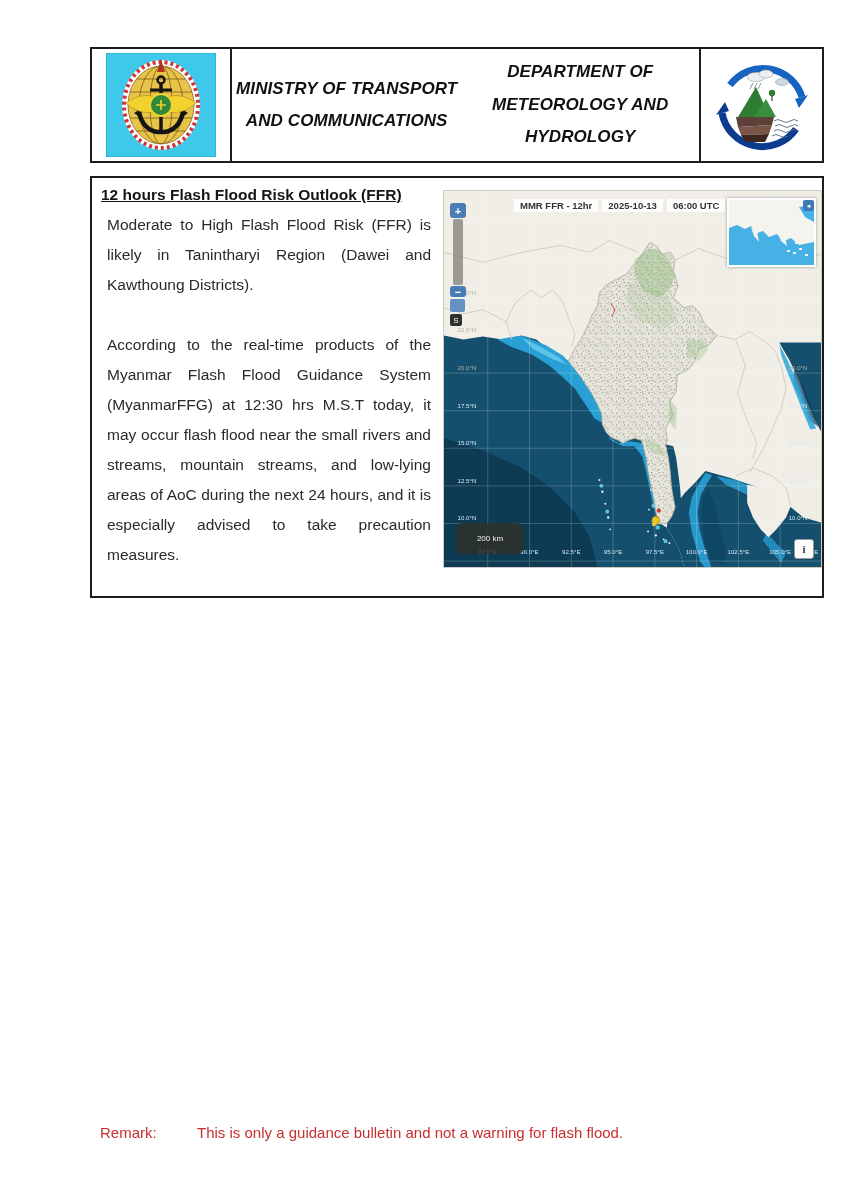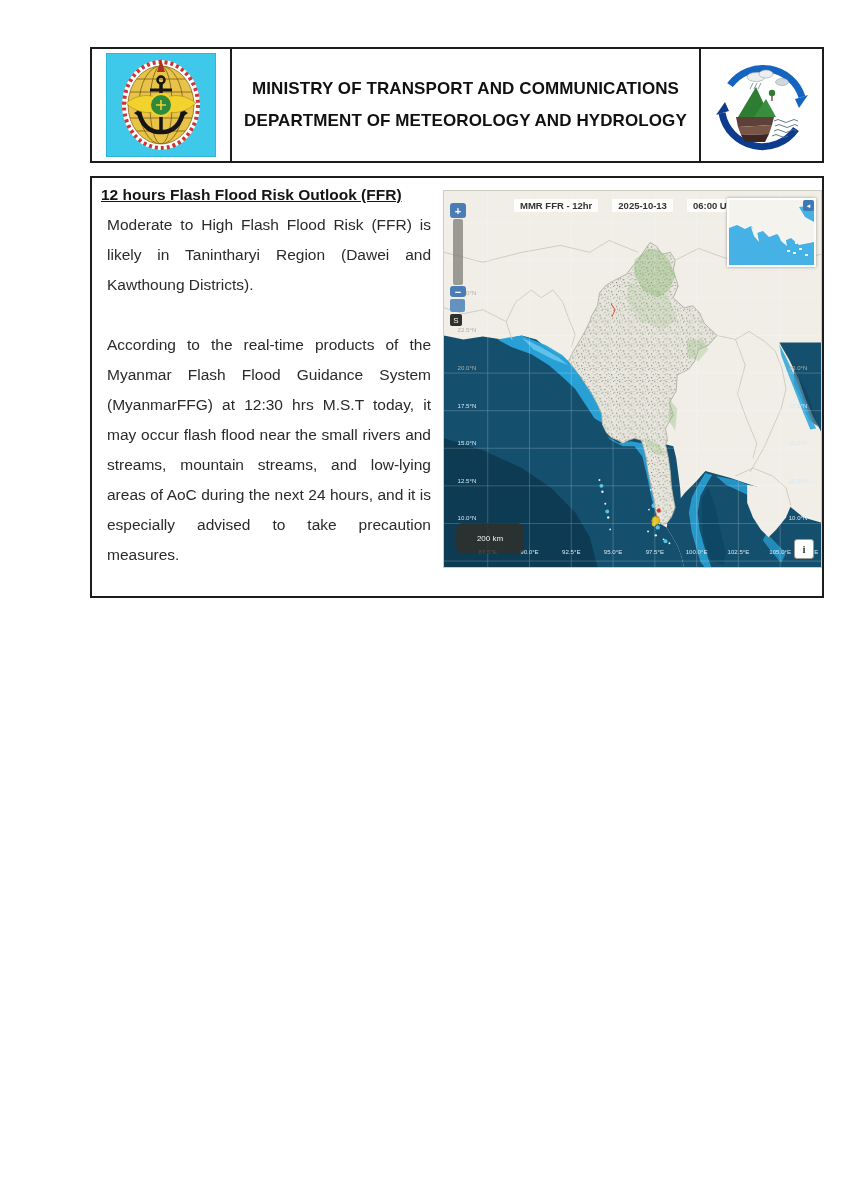--- a/index.html
+++ b/index.html
@@ -4,37 +4,37 @@
 <style>
   html,body{margin:0;padding:0;background:#ffffff;}
   body{font-family:"Liberation Sans", sans-serif; color:#272727;}
   .page{position:relative;width:849px;height:1200px;background:#fff;overflow:hidden;}
 
   
   .header-box{position:absolute;left:90px;top:47px;width:734px;height:116px;
     border:2px solid #1c1c1c;box-sizing:border-box;display:flex;}
   .hcell{box-sizing:border-box;display:flex;align-items:center;justify-content:center;}
   .hcell.left{width:140px;border-right:2px solid #1c1c1c;}
-  .hcell.mid{flex:1;flex-direction:column;}
+  .hcell.mid{flex:1;font-style:italic;}
   .hcell.right{width:123px;border-left:2px solid #1c1c1c;}
   .htitle{font-weight:bold;font-size:17px;line-height:32.5px;letter-spacing:.1px;color:#111;text-align:center;}
 
   
   .content-box{position:absolute;left:90px;top:176px;width:734px;height:422px;
     border:2px solid #1c1c1c;box-sizing:border-box;}
   .bulletin{position:absolute;left:9px;top:8px;width:336px;}
   .b-title{font-weight:bold;font-size:15.5px;text-decoration:underline;color:#151515;margin:0 0 0 0;}
   .bulletin p{margin:6px;font-size:15.5px;line-height:30px;text-align:justify;color:#2a2a2a;}
   .bulletin p.second{margin-top:30px;}
 
   
   .map{position:absolute;left:351px;top:12px;width:379px;height:378px;background:#f0eee7;
     border:1px solid #cfccc3;box-sizing:border-box;overflow:hidden;}
   .map svg.base{position:absolute;left:0;top:0;width:100%;height:100%;}
-  .map-title{position:absolute;left:70px;top:8px;display:flex;gap:14px;align-items:center;}
+  .map-title{position:absolute;left:70px;top:8px;display:flex;gap:4px;align-items:center;}
   .map-title span{background:rgba(255,255,255,.85);padding:1px 6px;font-size:9.5px;font-weight:bold;color:#333;white-space:nowrap;}
   .zoomctl{position:absolute;left:6px;top:12px;width:18px;}
   .zbtn{width:16px;height:15px;background:#4a7db3;color:#fff;border-radius:3px;
     font-size:11px;font-weight:bold;display:flex;align-items:center;justify-content:center;margin-bottom:1px;}
   .ztrack{width:10px;height:66px;margin:1px 0 1px 3px;background:rgba(125,125,118,.75);border-radius:2px;}
   .zlayers{width:15px;height:13px;background:#6392c1;border-radius:2px;margin-top:2px;}
   .zstyle{width:12px;height:12px;background:#2f2f2c;color:#fff;border-radius:2px;margin-top:2px;
     font-size:8px;display:flex;align-items:center;justify-content:center;}
   .inset{position:absolute;right:5px;top:7px;width:85px;height:65px;background:#fff;
     border:2px solid #fdfdfd;box-shadow:0 0 3px rgba(0,0,0,.35);}
@@ -306,14 +306,17 @@
         </svg>
         <div class="inset-btn">◄</div>
       </div>
 
       <div class="scalebar">200 km</div>
 
       <div class="info-btn">i</div>
     </div>
   </div>
 
+  <div class="remark">
+    <span class="rlabel">Remark:</span><span>This is only a guidance bulletin and not a warning for flash flood.</span>
+  </div>
 
 </div>
 
 </body></html>

